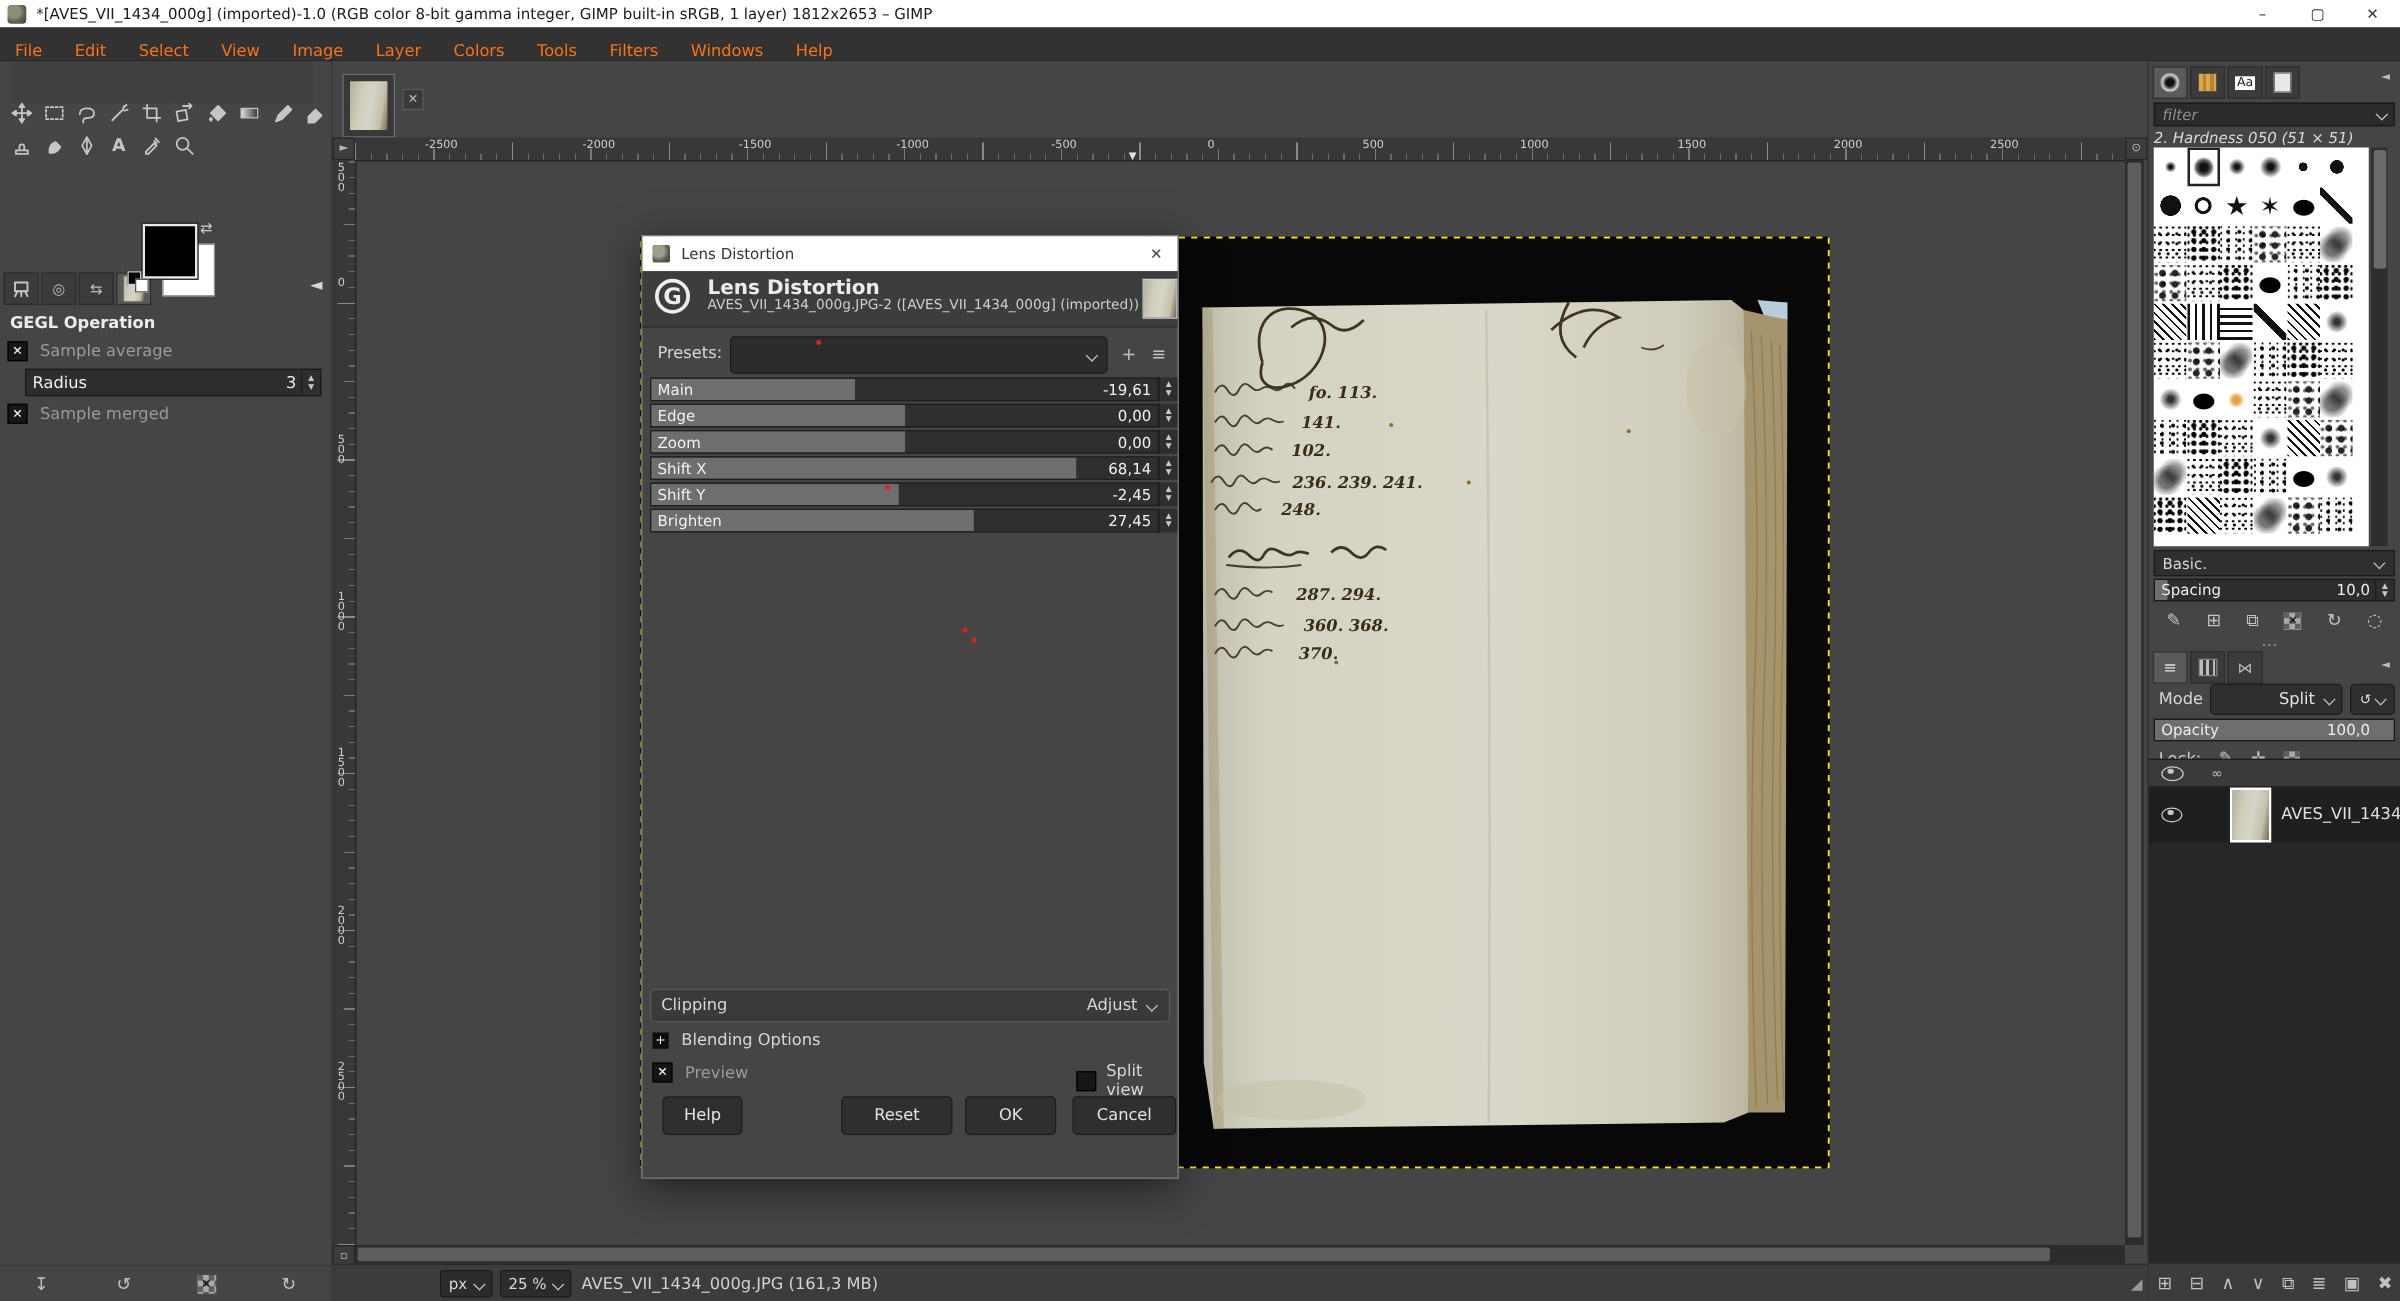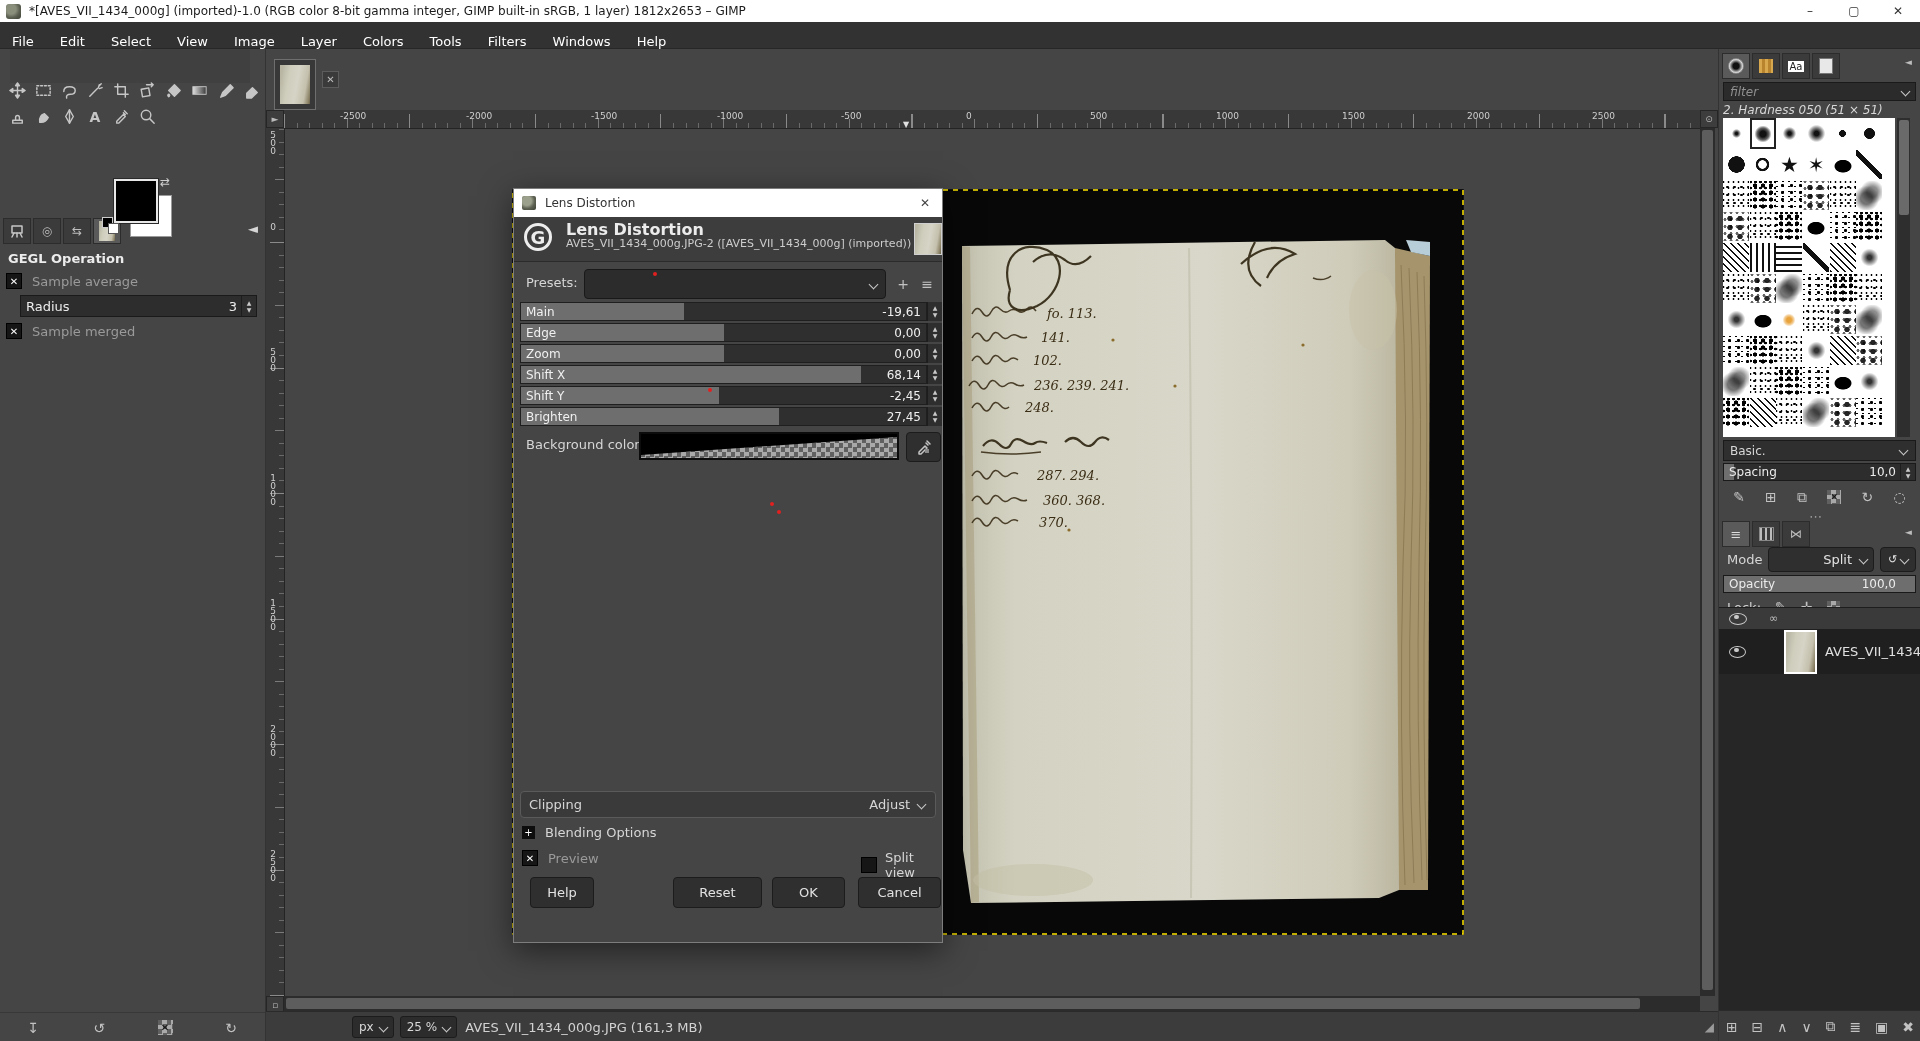--- a/index.html
+++ b/index.html
@@ -8,21 +8,21 @@
        -webkit-font-smoothing:antialiased;}
   .abs{position:absolute;}
   
   #titlebar{left:0;top:0;width:1920px;height:22px;background:#fff;color:#1b1b1b;display:flex;align-items:center;}
   #titlebar .app-icon{width:15px;height:15px;margin:0 8px 0 6px;border-radius:3px;
      background:radial-gradient(circle at 35% 35%,#8a8f7c 0 35%,#5c6152 60%,#3c4034 100%);}
   #titlebar .ttext{font-size:12px;white-space:nowrap;}
   .winbtn{width:44px;height:22px;display:flex;align-items:center;justify-content:center;font-size:12px;color:#333;}
   #winbtns{margin-left:auto;display:flex;}
   #menubar{left:0;top:22px;width:1920px;height:27px;background:#323232;display:flex;align-items:center;gap:26px;padding-left:12px;box-sizing:border-box;border-bottom:1px solid #272727;}
-  #menubar span{color:#ffffff;margin-top:12px;}
+  #menubar span{color:#f97316;margin-top:12px;}
   
   .chev{display:inline-block;width:6px;height:6px;border-right:1.6px solid #c9c9c9;border-bottom:1.6px solid #c9c9c9;transform:rotate(45deg);}
   .spinner{width:14px;display:flex;flex-direction:column;align-items:center;justify-content:center;gap:1px;background:#2e2e2e;border-left:1px solid #1d1d1d;}
   .spinner span{font-size:6px;line-height:6px;color:#c9c9c9;}
   .checkbox{width:14px;height:14px;background:#161616;border:1px solid #000;display:inline-flex;align-items:center;justify-content:center;color:#fff;font-size:10px;font-weight:bold;flex:none;}
   .checkbox.empty{color:transparent;}
   .checker{background:repeating-conic-gradient(#a9a9a9 0 25%,#606060 0 50%);background-size:9px 9px;}
   .eye{position:relative;width:16px;height:10px;border:1.6px solid #c9c9c9;border-radius:50%;display:inline-block;}
   .eye::after{content:"";position:absolute;left:4px;top:1.2px;width:4.5px;height:4.5px;border-radius:50%;background:#c9c9c9;}
   .btn{background:#2f2f2f;border:1px solid #1c1c1c;border-radius:4px;color:#e2e2e2;display:flex;align-items:center;justify-content:center;font-size:13px;}
@@ -77,21 +77,21 @@
   #vruler span{position:absolute;left:2px;writing-mode:vertical-rl;text-orientation:upright;letter-spacing:-2px;}
   .corner{width:18px;height:18px;background:#3d3d3d;border:1px solid #262626;box-sizing:border-box;color:#b9b9b9;font-size:9px;display:flex;align-items:center;justify-content:center;}
   #ruler-marker{left:637px;top:71px;color:#e0e0e0;font-size:8px;}
   #hscroll{left:18px;top:947px;width:1416px;height:15px;background:#2c2c2c;}
   #hscroll .thumb{position:absolute;left:2px;top:2px;width:1354px;height:11px;background:#5d5d5d;border-radius:2px;}
   #vscroll{left:1434px;top:79px;width:15px;height:868px;background:#2c2c2c;}
   #vscroll .thumb{position:absolute;left:2px;top:2px;width:11px;height:860px;background:#5d5d5d;border-radius:2px;}
   #statusbar{left:0;top:962px;width:1452px;height:30px;background:#3c3c3c;display:flex;align-items:center;border-top:1px solid #2a2a2a;}
   .combo{background:#2c2c2c;border:1px solid #1c1c1c;border-radius:3px;height:20px;display:flex;align-items:center;padding:0 6px;gap:6px;color:#d8d8d8;font-size:12px;}
   
-  #photo{left:247px;top:141px;width:950px;height:744px;background:#080808;}
+  #photo{left:247px;top:141px;width:950px;height:744px;background:#080808;font-weight:bold;}
   #boundary{left:246px;top:140px;width:952px;height:746px;pointer-events:none;z-index:30;}
   .ink{stroke:#3b2f18;fill:none;stroke-width:1.5;opacity:.9;}
   .ink2{stroke:#2e2410;fill:none;stroke-width:2.2;opacity:.9;}
   .mtext{font-family:"DejaVu Serif","Liberation Serif",serif;font-style:italic;font-size:13px;fill:#3a2d15;}
   
   #dialog{left:513px;top:188px;width:430px;height:755px;background:#454545;border:1px solid #7d7d7d;box-shadow:0 8px 30px rgba(0,0,0,.5);box-sizing:border-box;z-index:40;}
   #dlg-titlebar{left:0;top:0;width:428px;height:28px;background:#fff;color:#333;display:flex;align-items:center;}
   #dlg-titlebar .app-icon{width:14px;height:14px;margin:0 9px 0 8px;border-radius:2px;background:radial-gradient(circle at 35% 35%,#9aa08b 0 35%,#5c6152 60%,#3c4034 100%);}
   #dlg-header{left:0;top:28px;width:428px;height:44px;background:#3d3d3d;border-bottom:1px solid #2b2b2b;}
   #g-logo{left:10px;top:6px;width:28px;height:28px;border-radius:50%;border:3px solid #ededed;color:#ededed;font-weight:bold;font-size:18px;display:flex;align-items:center;justify-content:center;box-sizing:border-box;}
@@ -536,34 +536,20 @@
         <div class="sfill" style="width: 63.7%;"></div>
       <span class="slabel">Brighten</span>
       <span class="svalue">27,45</span>
       </div>
     <div class="spinner">
         <span>▲</span>
         <span>▼</span>
       </div>
   </div>
 
-  <div id="bgcolor-row" class="abs">
-    <span class="abs" style="left:12px;top:5px;">Background color</span>
-    <div id="bgcolor-swatch" class="abs checker">
-      <svg width="256" height="24" style="display:block;">
-          <polygon points="0,0 256,0 256,3 0,21" fill="#000"></polygon>
-        </svg>
-    </div>
-    <div id="eyedrop-btn" class="abs btn">
-      <svg class="icon" width="16" height="16" viewBox="0 0 16 16">
-          <path d="M3 13l6-6 2 2-6 6H3zM10 4l2 2M11 2l3 3"></path>
-          <rect x="9" y="10" width="4" height="4" fill="#8a8a8a" stroke="none"></rect>
-        </svg>
-    </div>
-  </div>
 
   <div class="reddot" style="left:139px;top:83px;"></div>
   <div class="reddot" style="left:194px;top:199px;"></div>
   <div class="reddot" style="left:256px;top:313px;"></div>
   <div class="reddot" style="left:263px;top:321px;"></div>
 
   <div id="clip-row" class="abs">
     <span style="padding-left:8px;">Clipping</span>
     <span style="margin-left:auto;">Adjust</span>
     <span class="chev" style="margin:0 10px 0 8px;"></span>

